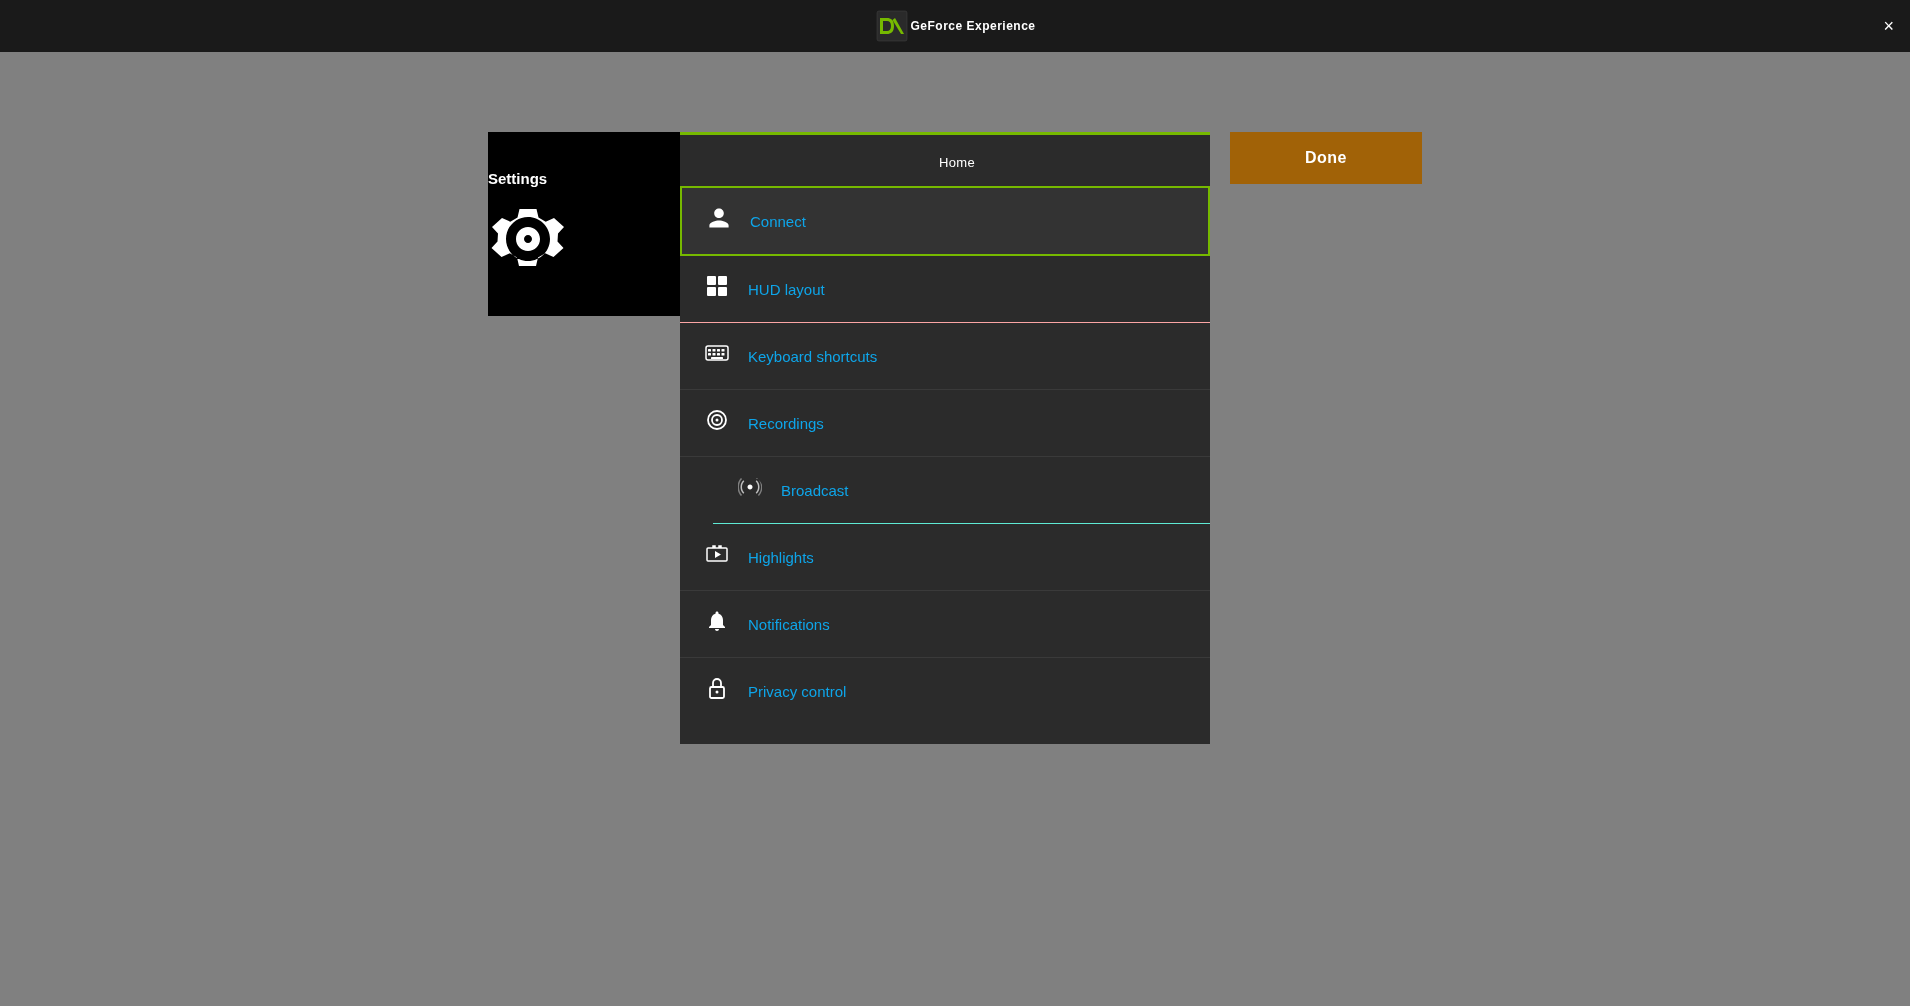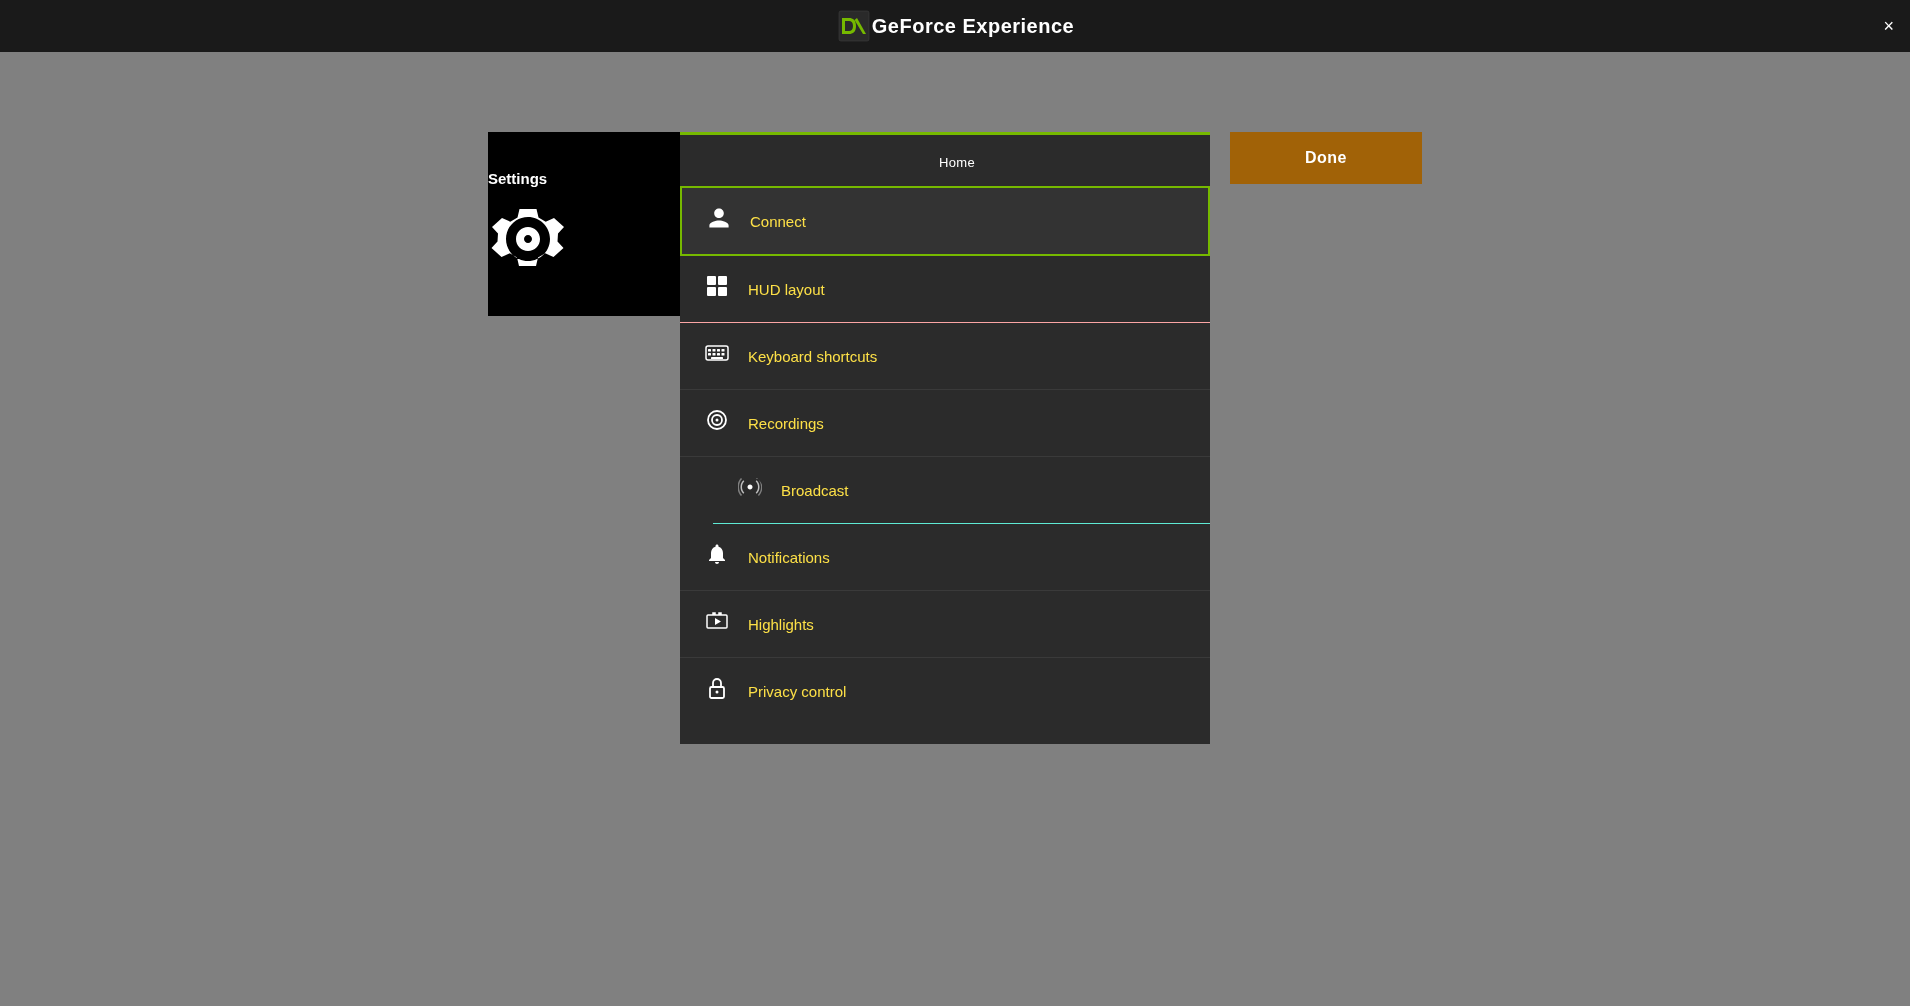--- a/index.html
+++ b/index.html
@@ -18,21 +18,21 @@
       height: 52px;
       background: #1a1a1a;
       display: flex;
       align-items: center;
       justify-content: center;
       position: relative;
     }
 
     .titlebar-title {
       color: #ffffff;
-      font-size: 20px;
+      font-size: 12px;
       font-weight: 600;
       letter-spacing: 0.5px;
     }
 
     .titlebar-close {
       position: absolute;
       right: 16px;
       color: #ffffff;
       font-size: 18px;
       cursor: pointer;
@@ -102,21 +102,21 @@
 
     .menu-item-icon {
       color: #ffffff;
       font-size: 22px;
       width: 26px;
       text-align: center;
       flex-shrink: 0;
     }
 
     .menu-item-label {
-      color: #fde047;
+      color: #0ea5e9;
       font-size: 15px;
       font-weight: 400;
     }
 
     
     .done-btn {
       width: 192px;
       height: 52px;
       background: #a16207;
       border: none;
@@ -238,37 +238,37 @@
             <path d="M4.1 19.9C2.2 18 1 15.1 1 12S2.2 6 4.1 4.1L3 3C.8 5.2-.5 8.4-.5 12s1.3 6.8 3.5 9l1-1.1z" fill="white" opacity="0.4"></path>
             <path d="M19.9 4.1C21.8 6 23 8.9 23 12s-1.2 6-3.1 7.9l1 1.1c2.2-2.2 3.5-5.4 3.5-9S21.2 5.2 19 3l-1.1 1.1z" fill="white" opacity="0.4"></path>
           </svg>
       </span>
       <span class="menu-item-label">Broadcast</span>
     </div>
 
     <div class="menu-item" style="border: none; border-bottom: 1px solid #3a3a3a; background: transparent;">
       <span class="menu-item-icon">
         <svg class="icon-svg" viewBox="0 0 24 24" fill="white">
-            <path d="M12 22c1.1 0 2-.9 2-2h-4c0 1.1.9 2 2 2zm6-6V11c0-3.07-1.64-5.64-4.5-6.32V4c0-.83-.67-1.5-1.5-1.5S10.5 3.17 10.5 4v.68C7.63 5.36 6 7.92 6 11v5l-2 2v1h16v-1l-2-2z"></path>
-          </svg>
-      </span>
-      <span class="menu-item-label">Notifications</span>
-    </div>
-
-    <div class="menu-item" style="border: none; border-bottom: 1px solid #3a3a3a; background: transparent;">
-      <span class="menu-item-icon">
-        <svg class="icon-svg" viewBox="0 0 24 24" fill="white">
             <rect x="2" y="6" width="20" height="13" rx="1" fill="none" stroke="white" stroke-width="1.5"></rect>
             <path d="M8 6V4h2v2M14 6V4h2v2" stroke="white" stroke-width="1.5"></path>
             <polygon points="10,9 10,16 16,12.5" fill="white"></polygon>
           </svg>
       </span>
       <span class="menu-item-label">Highlights</span>
     </div>
 
+    <div class="menu-item" style="border: none; border-bottom: 1px solid #3a3a3a; background: transparent;">
+      <span class="menu-item-icon">
+        <svg class="icon-svg" viewBox="0 0 24 24" fill="white">
+            <path d="M12 22c1.1 0 2-.9 2-2h-4c0 1.1.9 2 2 2zm6-6V11c0-3.07-1.64-5.64-4.5-6.32V4c0-.83-.67-1.5-1.5-1.5S10.5 3.17 10.5 4v.68C7.63 5.36 6 7.92 6 11v5l-2 2v1h16v-1l-2-2z"></path>
+          </svg>
+      </span>
+      <span class="menu-item-label">Notifications</span>
+    </div>
+
     <div class="menu-item" style="border: none; border-bottom: none; background: transparent;">
       <span class="menu-item-icon">
         <svg class="icon-svg" viewBox="0 0 24 24" fill="white">
             <rect x="5" y="11" width="14" height="11" rx="1.5" fill="none" stroke="white" stroke-width="1.8"></rect>
             <path d="M8 11V7c0-2.21 1.79-4 4-4s4 1.79 4 4v4" fill="none" stroke="white" stroke-width="1.8"></path>
             <circle cx="12" cy="16" r="1.5"></circle>
           </svg>
       </span>
       <span class="menu-item-label">Privacy control</span>
     </div>

